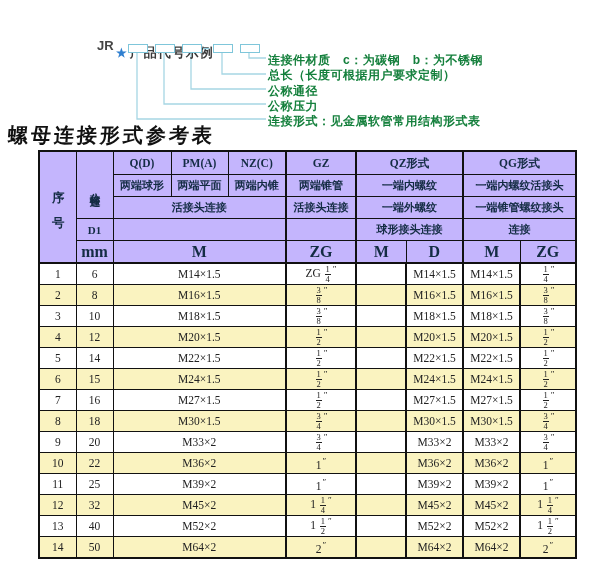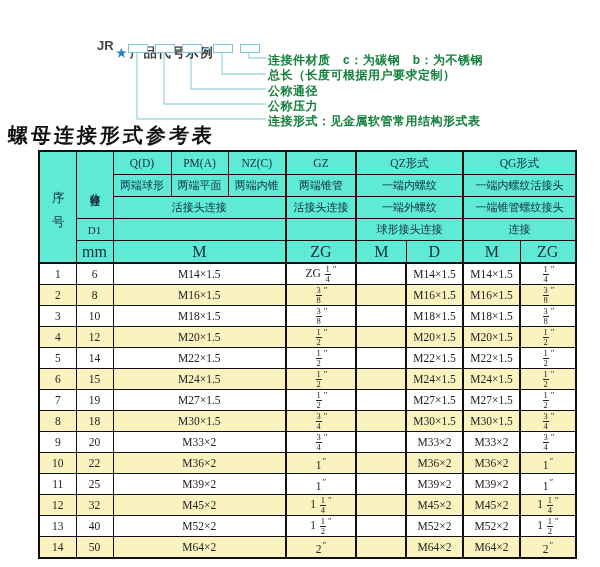--- a/index.html
+++ b/index.html
@@ -26,21 +26,21 @@
     position:absolute;left:38px;top:150px;width:537px;
     border-collapse:collapse;table-layout:fixed;
     font-family:"Liberation Serif",serif;
   }
   .ref-table th,.ref-table td{
     border:1px solid #111;padding:0;text-align:center;vertical-align:middle;
     overflow:hidden;white-space:nowrap;
   }
   .ref-table{border:2px solid #111;}
   .ref-table th{
-    background:#5eead4;color:#142c44;font-weight:normal;
+    background:#c4b5fd;color:#142c44;font-weight:bold;
     font-size:11px;height:21px;
   }
   .ref-table thead tr:nth-child(1) th{height:22px;font-size:11.5px;}
   .ref-table thead tr:nth-child(5) th{font-size:16px;}
   .ref-table thead{border-bottom:2px solid #111;}
   .ref-table td{font-size:11.5px;height:20px;color:#222;}
   tr.row-alt td{background:#faf3c0;}
   tr.row-plain td{background:#ffffff;}
   .grp{border-left:2px solid #111 !important;}
   .v-text{
@@ -200,21 +200,21 @@
         <td><span>15</span></td>
         <td colspan="3"><span>M24×1.5</span></td>
         <td class="grp"><span class="frac"><span class="n">1</span><span class="d">2</span></span><span class="inch">″</span></td>
         <td class="grp"></td>
         <td class="grp"><span>M24×1.5</span></td>
         <td class="grp"><span>M24×1.5</span></td>
         <td class="grp"><span class="frac"><span class="n">1</span><span class="d">2</span></span><span class="inch">″</span></td>
       </tr>
       <tr class="row-plain">
         <td><span>7</span></td>
-        <td><span>19</span></td>
+        <td><span>16</span></td>
         <td colspan="3"><span>M27×1.5</span></td>
         <td class="grp"><span class="frac"><span class="n">1</span><span class="d">2</span></span><span class="inch">″</span></td>
         <td class="grp"></td>
         <td class="grp"><span>M27×1.5</span></td>
         <td class="grp"><span>M27×1.5</span></td>
         <td class="grp"><span class="frac"><span class="n">1</span><span class="d">2</span></span><span class="inch">″</span></td>
       </tr>
       <tr class="row-alt">
         <td><span>8</span></td>
         <td><span>18</span></td>

